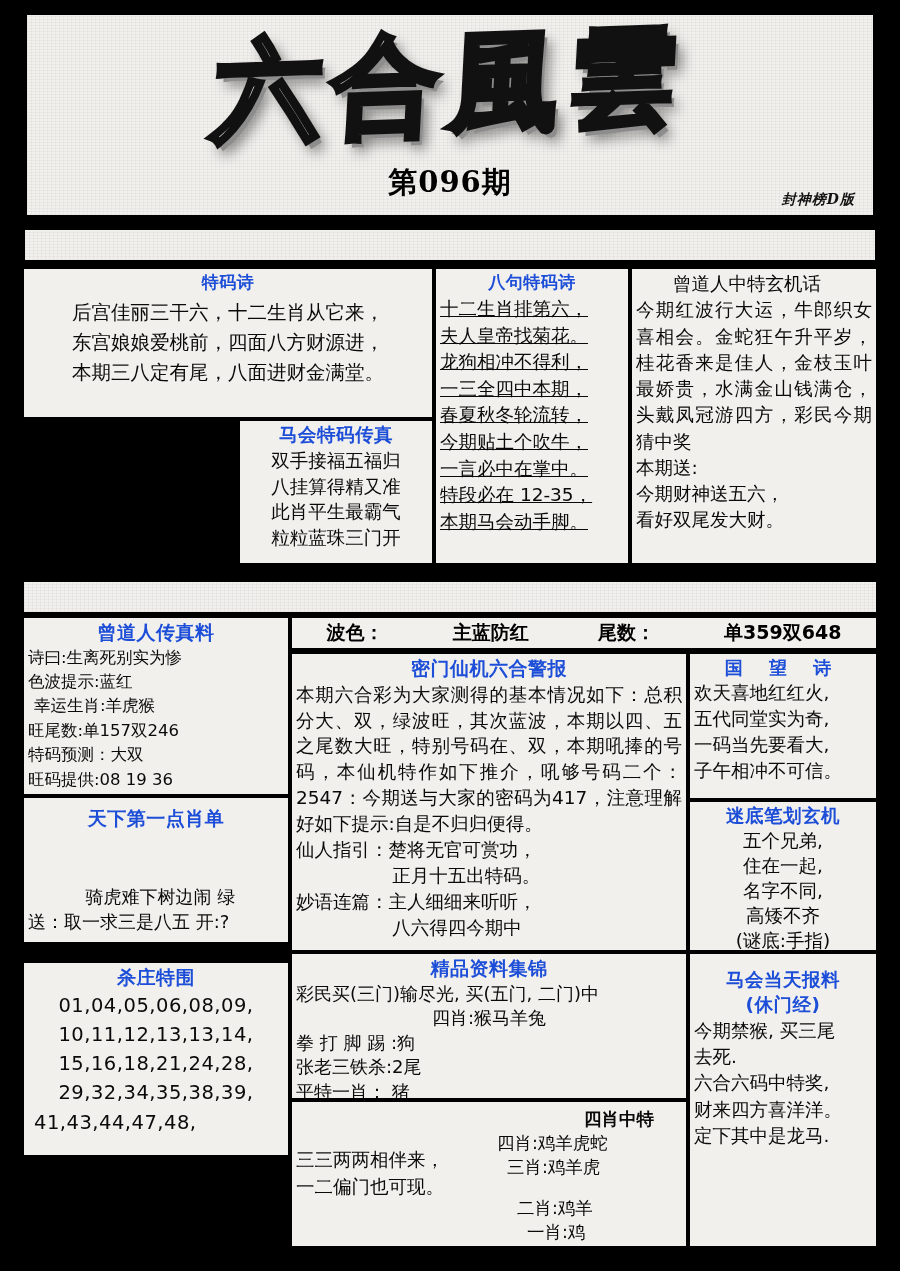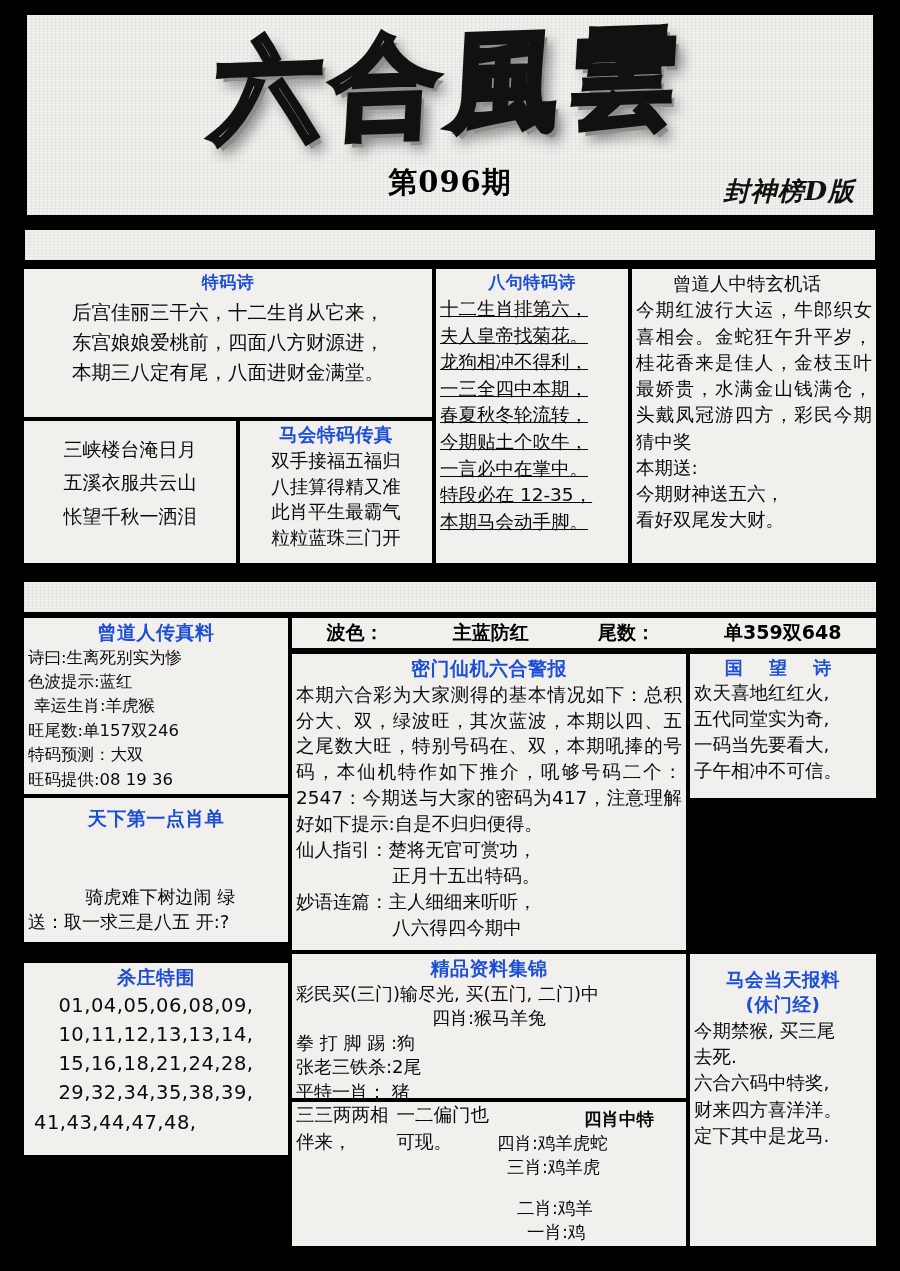--- a/index.html
+++ b/index.html
@@ -57,21 +57,21 @@
     font-size: 29px;
     color: #000;
     letter-spacing: 1px;
   }
   .edition {
     position: absolute;
     right: 18px; bottom: 6px;
     font-family: "DejaVu Serif", "Liberation Serif", serif;
     font-weight: bold;
     font-style: italic;
-    font-size: 26px;
+    font-size: 14px;
     color: #111;
     letter-spacing: 1px;
     text-align: center;
   }
   
   .result-bar {
     position: absolute;
     left: 22px; top: 227px;
     width: 856px; height: 36px;
     background: #f4f2ef;
@@ -164,28 +164,20 @@
   <div class="cell" style="left:22px; top:267px; width:412px; height:152px;">
     <div class="paper-tex"></div>
     <div class="hd">特码诗</div>
     <div class="bd c" style="font-size:19.5px; line-height:1.55; margin-top:4px;">
       <div>后宫佳丽三干六，十二生肖从它来，</div>
       <div>东宫娘娘爱桃前，四面八方财源进，</div>
       <div>本期三八定有尾，八面进财金满堂。</div>
     </div>
   </div>
 
-  <div class="cell" style="left:22px; top:419px; width:216px; height:146px;">
-    <div class="paper-tex"></div>
-    <div class="bd c" style="font-size:19px; line-height:1.75; margin-top:10px;">
-      <div>三峡楼台淹日月</div>
-      <div>五溪衣服共云山</div>
-      <div>怅望千秋一洒泪</div>
-    </div>
-  </div>
 
   <div class="cell" style="left:238px; top:419px; width:196px; height:146px;">
     <div class="paper-tex"></div>
     <div class="bd c" style="font-size:18.5px; line-height:1.39;">
       <div class="hd" style="font-size:18.5px;">马会特码传真</div>
       <div>双手接福五福归</div>
       <div>八挂算得精又准</div>
       <div>此肖平生最霸气</div>
       <div>粒粒蓝珠三门开</div>
     </div>
@@ -288,21 +280,21 @@
       <div style="text-align:center;">四肖:猴马羊兔</div>
       <div>拳 打 脚 踢 :狗</div>
       <div>张老三铁杀:2尾</div>
       <div>平特一肖： 猪</div>
     </div>
   </div>
 
   <div class="cell" style="left:290px; top:1100px; width:398px; height:148px; padding:0;">
     <div class="paper-tex"></div>
     <div style="position:relative; display:flex; height:100%;">
-      <div class="bd" style="width:52%; font-size:18.5px; line-height:1.45; display:flex; justify-content:center; padding-left:4px;">
+      <div class="bd" style="width:52%; font-size:18.5px; line-height:1.45; display:flex; flex-direction:column; justify-content:center; padding-left:4px;">
         <div>三三两两相伴来，</div>
         <div>一二偏门也可现。</div>
       </div>
       <div class="bd" style="width:48%; font-size:17.5px; line-height:1.36; padding-top:6px;">
         <div style="text-align:right; padding-right:32px; font-weight:bold;">四肖中特</div>
         <div>四肖:鸡羊虎蛇</div>
         <div style="padding-left:10px;">三肖:鸡羊虎</div>
         <div style="padding-left:20px;margin-top:18px;">二肖:鸡羊</div>
         <div style="padding-left:30px;">一肖:鸡</div>
       </div>
@@ -313,20 +305,31 @@
     <div class="paper-tex"></div>
     <div class="hd hd-sp" style="font-size:18px;">国 望 诗</div>
     <div class="bd" style="font-size:18.5px; line-height:1.4;">
       <div>欢天喜地红红火,</div>
       <div>五代同堂实为奇,</div>
       <div>一码当先要看大,</div>
       <div>子午相冲不可信。</div>
     </div>
   </div>
 
+  <div class="cell" style="left:688px; top:800px; width:190px; height:152px;">
+    <div class="paper-tex"></div>
+    <div class="hd" style="font-size:18.5px;">迷底笔划玄机</div>
+    <div class="bd c" style="font-size:18.5px; line-height:1.35;">
+      <div>五个兄弟,</div>
+      <div>住在一起,</div>
+      <div>名字不同,</div>
+      <div>高矮不齐</div>
+      <div>(谜底:手指)</div>
+    </div>
+  </div>
 
   <div class="cell" style="left:688px; top:952px; width:190px; height:296px;">
     <div class="paper-tex"></div>
     <div class="hd" style="font-size:18.5px; margin-top:12px;">马会当天报料</div>
     <div class="hd" style="font-size:18.5px;">(休门经)</div>
     <div class="bd" style="font-size:18.5px; line-height:1.42;">
       <div>今期禁猴, 买三尾</div>
       <div>去死.</div>
       <div>六合六码中特奖,</div>
       <div>财来四方喜洋洋。</div>

